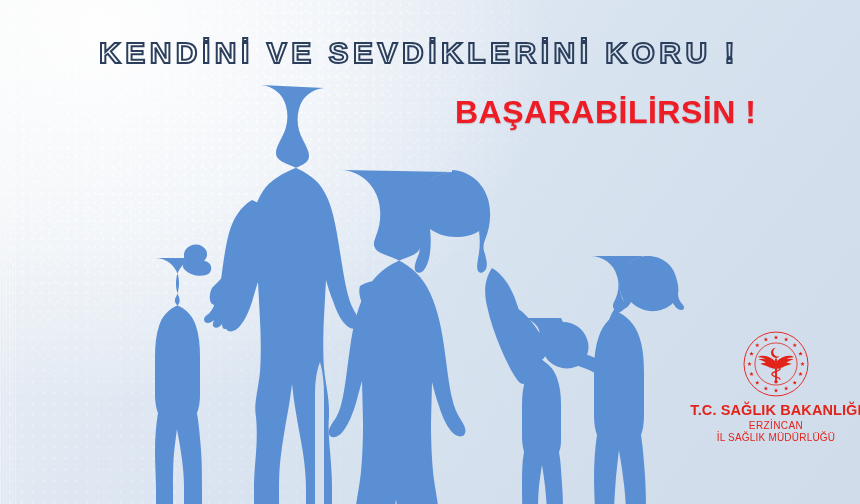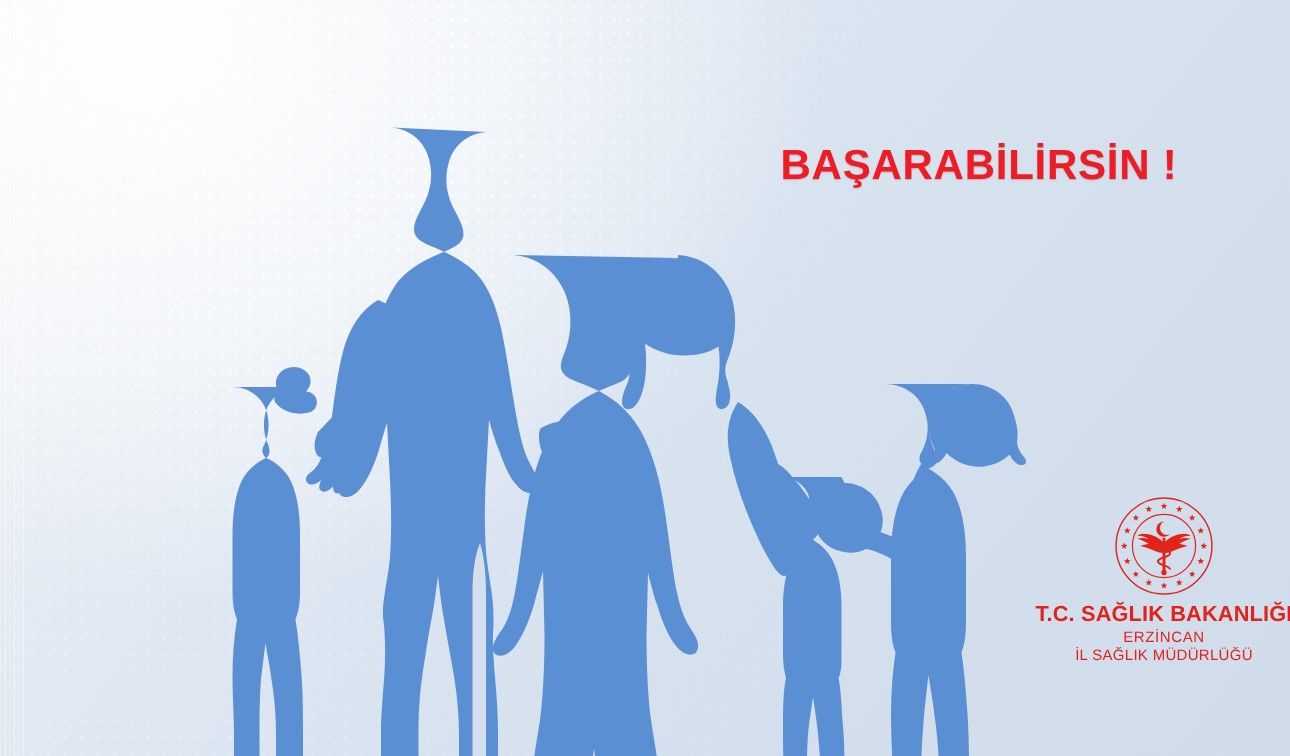--- a/index.html
+++ b/index.html
@@ -45,22 +45,22 @@
   #headline{
     position:absolute;left:0;top:36px;width:860px;text-align:center;
     font-size:30px;font-weight:700;letter-spacing:4.5px;
     color:transparent;
     -webkit-text-stroke:2px #2b3f5c;
     paint-order:stroke fill;
     white-space:nowrap;
     text-indent:-22px;
   }
   #subline{
-    position:absolute;left:455px;top:94px;width:330px;text-align:right;
-    font-size:28px;font-weight:700;letter-spacing:0.5px;
+    position:absolute;left:455px;top:94px;width:330px;text-align:left;
+    font-size:32px;font-weight:700;letter-spacing:0.5px;
     color:#ee1c25;white-space:nowrap;
     text-shadow:0 1px 1px rgba(120,20,20,.25);
   }
 
   #logo{position:absolute;left:688px;top:330px;width:172px;height:140px;}
   #logo-emblem{position:absolute;left:54px;top:0;width:68px;height:68px;}
   #logo-text{position:absolute;left:0;top:72px;width:176px;text-align:center;}
   .logo-l1{font-size:14.5px;font-weight:700;color:#e2231a;letter-spacing:0.1px;white-space:nowrap;}
   .logo-l2{font-size:10px;font-weight:400;color:#e2231a;letter-spacing:.4px;margin-top:2px;}
   .logo-l3{font-size:10px;font-weight:400;color:#e2231a;letter-spacing:.2px;margin-top:1px;}
@@ -440,20 +440,21 @@
           c-2,3 -2,5 0,6
           c3,1 6,-1 8,-5
           c4,-8 7,-18 9,-29
           c2,-12 4,-24 9,-33
           z"></path>
       </g>
 
     </g>
   </svg>
 
+  <div id="headline">KENDİNİ VE SEVDİKLERİNİ KORU !</div>
 
   <div id="subline">BAŞARABİLİRSİN !</div>
 
   <div id="logo">
     <svg id="logo-emblem" viewBox="0 0 100 100" xmlns="http://www.w3.org/2000/svg">
       <circle cx="50" cy="50" r="47" fill="none" stroke="#e2231a" stroke-width="1.4"></circle>
       <circle cx="50" cy="50" r="31" fill="none" stroke="#e2231a" stroke-width="1.2"></circle>
       <g fill="#e2231a">
 
         <g id="starring">

